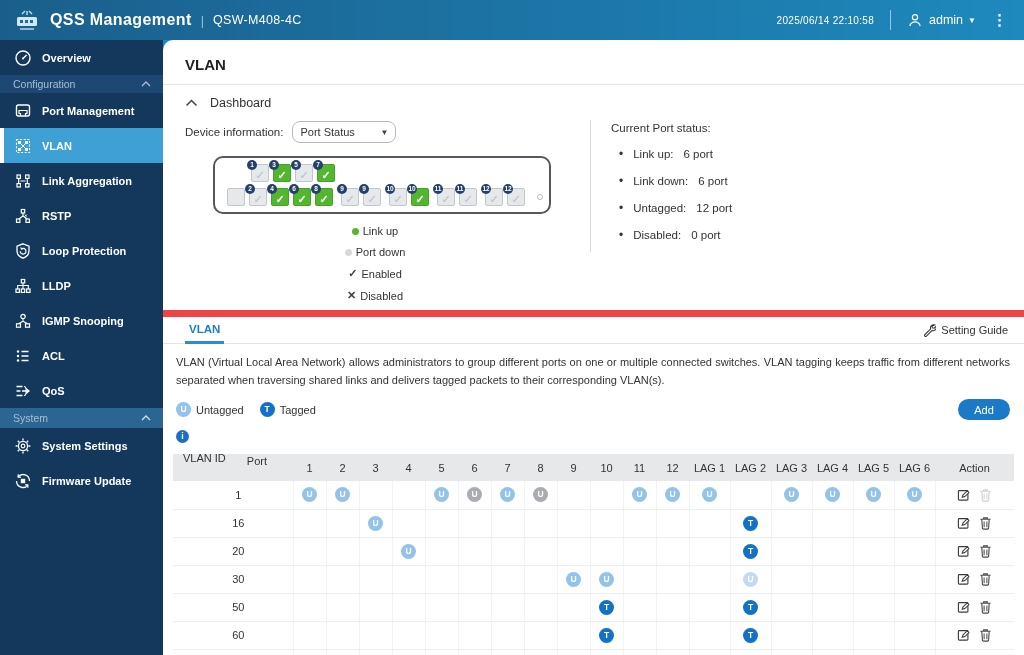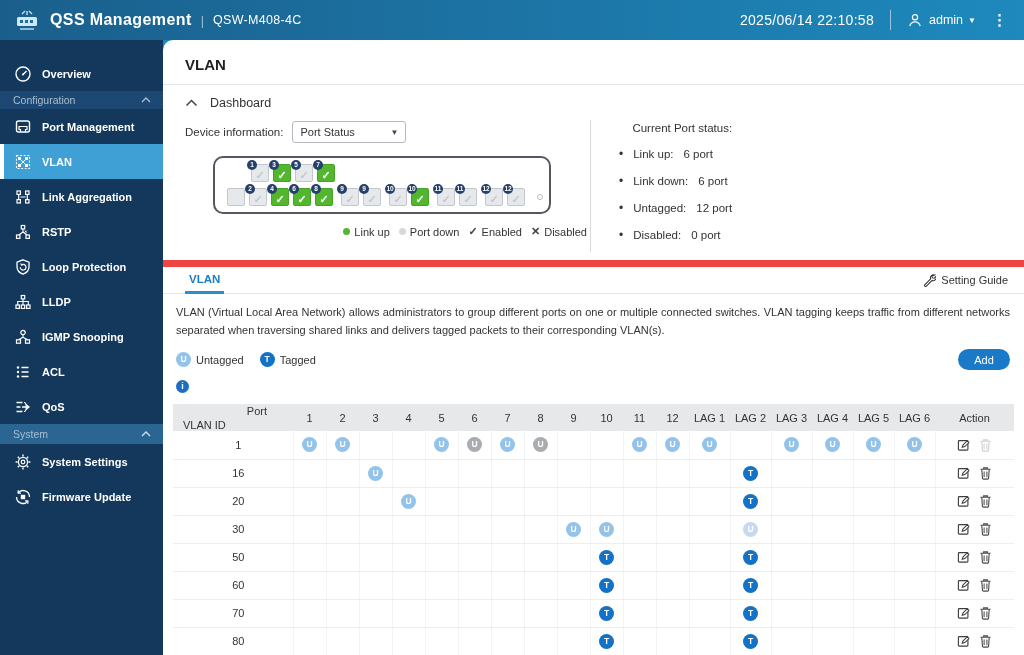--- a/index.html
+++ b/index.html
@@ -8,30 +8,30 @@
 
   
   .app-header { position:absolute; top:0; left:0; width:1024px; height:40px;
     background:linear-gradient(90deg,#1a5f8c,#1e89bd); display:flex; align-items:center;
     padding:0 16px 0 14px; color:#fff; z-index:30; }
   .logo { margin-right:10px; display:flex; }
   .app-title { font-size:16px; font-weight:bold; letter-spacing:.4px; }
   .hdr-sep { margin:0 9px; opacity:.55; font-size:13px; }
   .model { font-size:12.5px; letter-spacing:.3px; }
   .hdr-spacer { flex:1; }
-  .datetime { font-size:14px; letter-spacing:.3px; }
+  .datetime { font-size:10px; letter-spacing:.3px; }
   .hdr-vline { width:1px; height:20px; background:rgba(255,255,255,.55); margin:0 16px; }
   .user-menu { display:flex; align-items:center; cursor:pointer; }
   .user-name { font-size:12.5px; margin:0 5px 0 6px; }
   .caret { font-size:8px; margin-top:1px; }
   .kebab { margin-left:16px; font-size:15px; font-weight:bold; letter-spacing:1px; cursor:pointer; }
 
   
   .sidebar { position:absolute; top:40px; left:0; width:163px; height:615px;
-    background:#13385c; padding-top:16px; z-index:20; }
+    background:#13385c; padding-top:0; z-index:20; }
   .nav-item { height:35px; display:flex; align-items:center; gap:10px; padding-left:14px;
     color:#fff; font-size:11px; font-weight:bold; cursor:pointer; position:relative; }
   .nav-item svg { flex:0 0 auto; }
   .nav-item.active { background:#3ea0d4; }
   .nav-item.active::before { content:""; position:absolute; left:0; top:0; width:4px; height:100%;
     background:#ffffff; }
   .nav-section { height:18px; display:flex; align-items:center; justify-content:space-between;
     padding:0 12px 0 13px; color:#a9bed2; font-size:10.5px; cursor:pointer; }
   .nav-section.cfg { background:#1c4873; }
   .nav-section.sys { background:#2a6691; height:20px; }
@@ -46,42 +46,42 @@
 
   
   .dashboard { border-bottom:7px solid #ef4444; padding-bottom:8px; }
   .dash-head { display:flex; align-items:center; gap:12px; padding:11px 0 0 22px;
     font-size:12.5px; color:#333; }
   .dash-cols { display:flex; }
   .dash-left { width:427px; }
   .dev-info-row { display:flex; align-items:center; gap:9px; margin:11px 0 0 22px;
     font-size:11.5px; color:#333; }
   .select-box { display:flex; align-items:center; justify-content:space-between;
-    width:114px; height:22px; border:1px solid #b6bac0; border-radius:3px; background:#fff;
+    width:104px; height:22px; border:1px solid #b6bac0; border-radius:8px; background:#fff;
     padding:0 7px; font-size:11px; color:#333; cursor:pointer; }
   .select-box .caret { color:#444; }
   .device { position:relative; margin:13px 0 0 50px; width:338px; height:58px;
     border:2px solid #54595f; border-radius:10px; background:#fff; }
   .port-box { position:absolute; width:18px; height:18px; background:#e6e9ec;
     border:1px solid #c3c7cc; border-radius:2px; text-align:center; }
   .port-box .chk { font-size:11px; line-height:16px; color:#c4c8cd; font-weight:bold; }
   .port-box.up { background:#52b72e; border-color:#47a328; }
   .port-box.up .chk { color:#fff; }
   .port-badge { position:absolute; top:-5px; left:-5px; width:10px; height:10px;
     border-radius:50%; background:#24406b; color:#fff; font-size:6.5px; line-height:10px;
     text-align:center; font-weight:bold; }
   .reset-dot { position:absolute; width:6px; height:6px; border:1px solid #b8bcc1;
     border-radius:50%; left:322px; top:36px; }
   .dev-legend { display:flex; justify-content:flex-end; align-items:center; gap:9px;
-    width:424px; margin-top:11px; font-size:11px; color:#333; }
+    width:424px; margin-top:11px; font-size:11px; color:#333;flex-direction:column; }
   .dev-legend .item { display:flex; align-items:center; gap:4px; }
   .dot { width:7px; height:7px; border-radius:50%; display:inline-block; }
   .glyph { font-size:11px; font-weight:bold; color:#444; }
   .dash-vline { width:1px; background:#d7dadd; height:132px; margin-top:10px; }
-  .dash-right { padding:12px 0 0 20px; font-size:11.5px; color:#333;text-align:right; }
+  .dash-right { padding:12px 0 0 20px; font-size:11.5px; color:#333; }
   .status-list { list-style:none; margin-top:2px; }
   .status-list li { display:flex; align-items:center; margin-top:13px; }
   .status-list .bullet { font-size:12px; margin:0 10px 0 8px; }
   .status-list .lbl { margin-right:10px; }
 
   
   .tabbar { height:27px; display:flex; align-items:center; border-bottom:1px solid #e2e5e8;
     padding:0 16px 0 22px; }
   .tab { height:27px; display:flex; align-items:center; padding:0 4px; color:#1a7fc6;
     font-size:11.5px; font-weight:bold; border-bottom:3px solid #2a8fd0; cursor:pointer; }
@@ -107,21 +107,21 @@
   .note-icon { width:13px; height:13px; border-radius:50%; background:#1b6ec2; color:#fff;
     font-size:9px; font-weight:bold; text-align:center; line-height:13px; flex:0 0 auto; }
 
   
   table.vlan { border-collapse:collapse; table-layout:fixed; width:841px; margin:11px 0 16px 10px; }
   table.vlan th { background:#e6e8ea; height:27px; font-size:11px; font-weight:normal;
     color:#333; text-align:center; }
   th.corner { width:120px; position:relative;
     background:linear-gradient(to bottom left,#e6e8ea 49.6%,#fcfcfd 50.4%); }
   th.corner .top-lbl { position:absolute; top:1px; right:26px; }
-  th.corner .bot-lbl { position:absolute; bottom:0; left:10px; }
+  th.corner .bot-lbl { position:absolute; bottom:17px; left:10px; }
   th.col-port { width:33px; }
   th.col-lag { width:41px; }
   th.col-action { width:79px; }
   table.vlan td { height:28px; text-align:center; border-bottom:1px solid #eceef0;
     border-right:1px solid #f2f3f5; font-size:11px; color:#333; background:#fff; }
   table.vlan td:last-child { border-right:none; }
   td.vid { text-align:left; padding-left:11px; }
   td.action-cell { vertical-align:middle; }
   .act-wrap { display:flex; align-items:center; justify-content:center; gap:8px; }
   .icon-btn { display:flex; cursor:pointer; }

